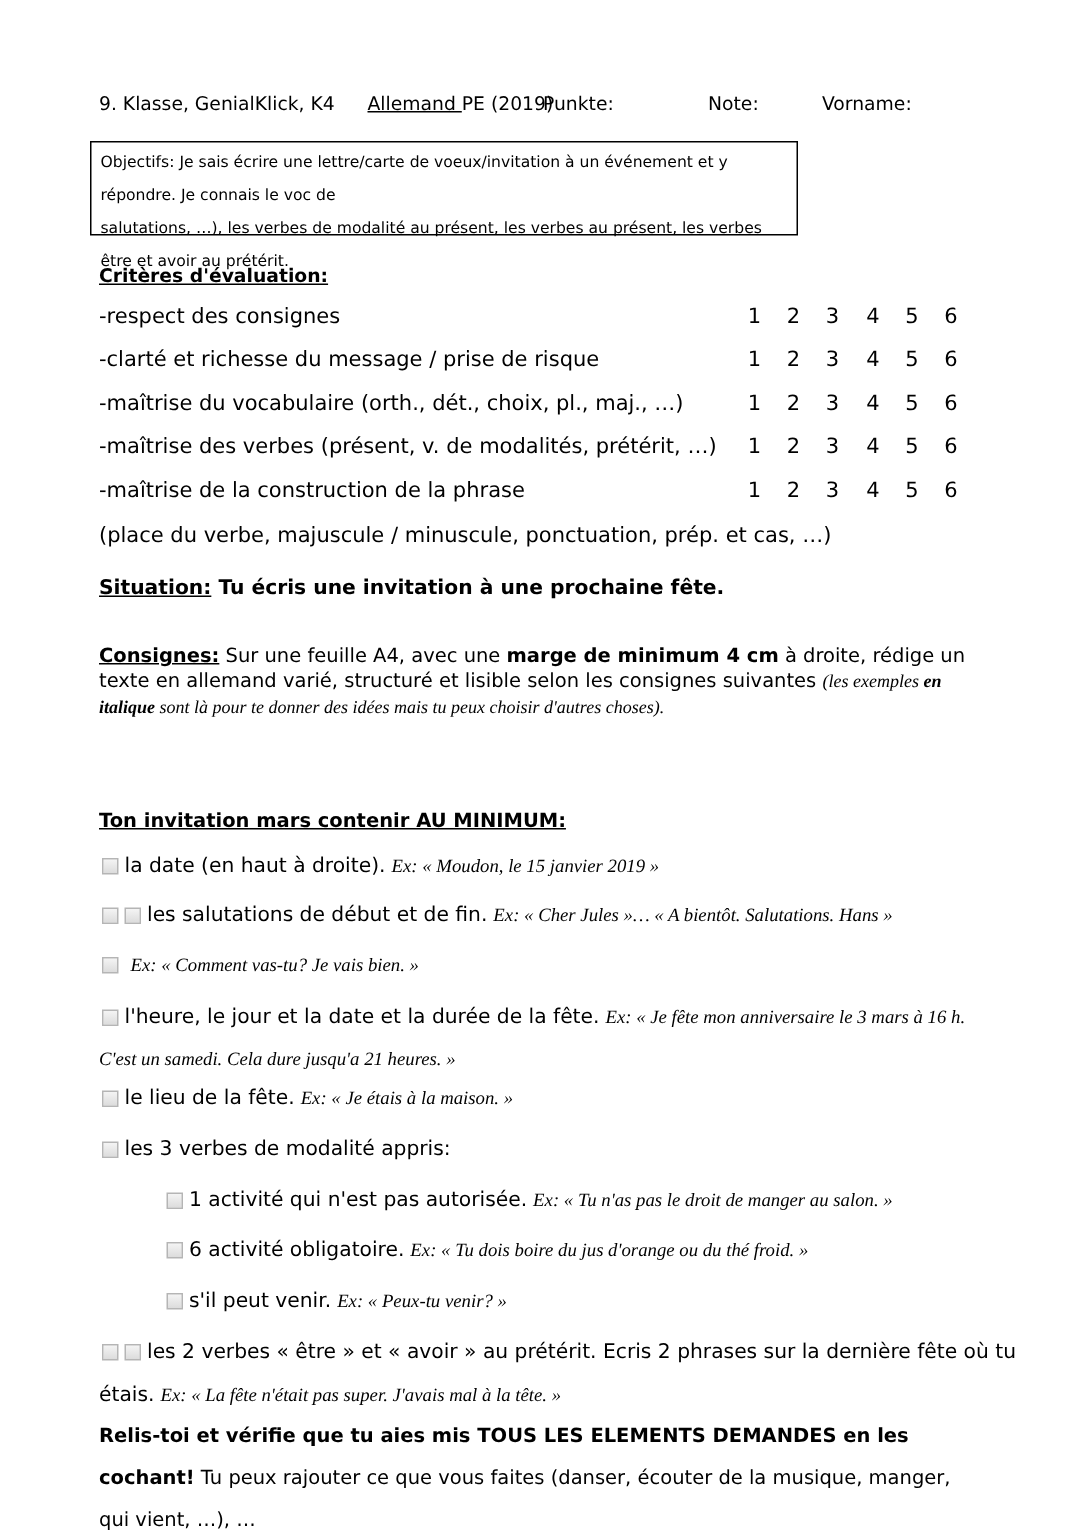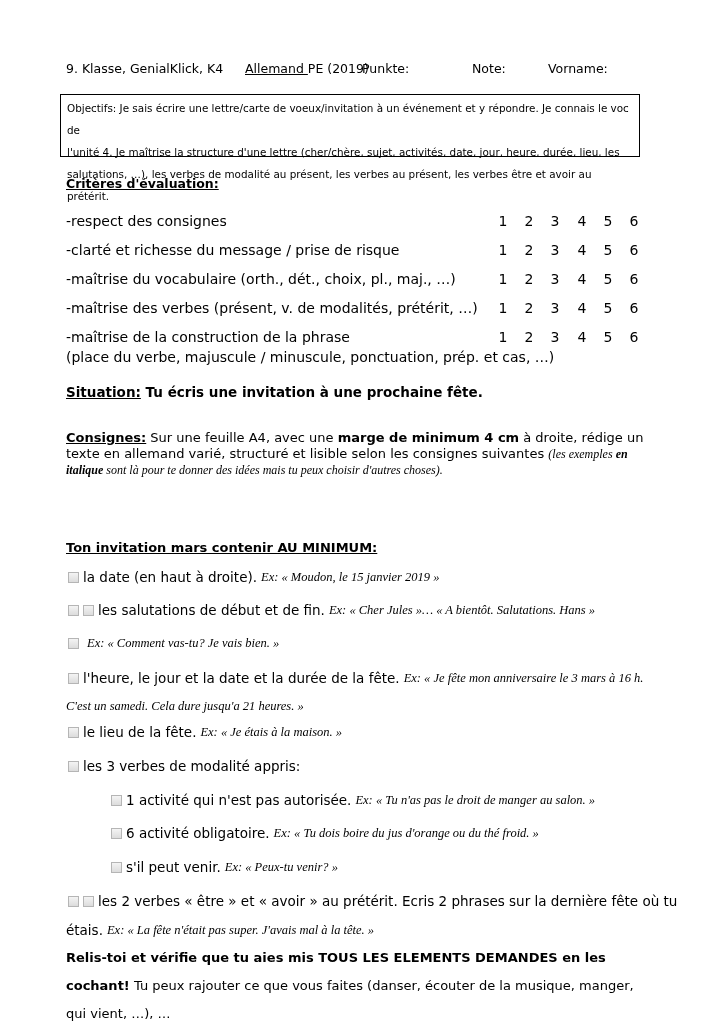--- a/index.html
+++ b/index.html
@@ -4,24 +4,24 @@
 <style>
   html, body { margin: 0; padding: 0; background: #ffffff; }
   body { width: 724px; height: 1022px; position: relative; overflow: hidden; color: #000; }
   .sans { font-family: "DejaVu Sans", "Liberation Sans", sans-serif; }
   .serif { font-family: "Liberation Serif", "DejaVu Serif", serif; font-style: italic; }
   .abs { position: absolute; white-space: nowrap; }
 
   #header { top: 61px; left: 66px; font-size: 12.5px; }
   #header span { position: absolute; top: 0; white-space: nowrap; }
 
-  #objectives { position: absolute; left: 60px; top: 94px; width: 580px; height: 63px; border: 1px solid #000; box-sizing: border-box; padding: 2px 6px; font-size: 10.4px; line-height: 22px; }
+  #objectives { position: absolute; left: 60px; top: 94px; width: 472px; height: 63px; border: 1px solid #000; box-sizing: border-box; padding: 2px 6px; font-size: 10.4px; line-height: 22px; }
 
   .crit-head { top: 176px; left: 66px; font-size: 12.5px; font-weight: bold; text-decoration: underline; }
-  .crit-row { position: absolute; left: 66px; width: 580px; height: 22px; font-size: 14px; margin-top: 10px; }
+  .crit-row { position: absolute; left: 66px; width: 580px; height: 22px; font-size: 14px; }
   .crit-row .lbl { position: absolute; left: 0; top: 0; white-space: nowrap; }
   .crit-row .sc { position: absolute; top: 0; width: 12px; text-align: center; }
   .crit-note { top: 349px; left: 66px; font-size: 14px; }
 
   .situation { top: 384px; left: 66px; font-size: 13.5px; font-weight: bold; }
   .situation u { text-decoration: underline; }
   .para { position: absolute; left: 66px; width: 590px; font-size: 13px; line-height: 16px; }
 
   .min-head { top: 540px; left: 66px; font-size: 13px; font-weight: bold; text-decoration: underline; }
 
@@ -35,21 +35,20 @@
 <div id="header" class="abs sans">
   <span style="left:0">9. Klasse, GenialKlick, K4</span>
   <span style="left:179px"><u>Allemand </u><span style="position:static">PE (2019)</span></span>
   <span style="left:296px">Punkte:</span>
   <span style="left:406px">Note:</span>
   <span style="left:482px">Vorname:</span>
 </div>
 
 <div id="objectives" class="sans">
   <div>Objectifs: Je sais écrire une lettre/carte de voeux/invitation à un événement et y répondre. Je connais le voc de</div>
-  <div>l'unité 4. Je maîtrise la structure d'une lettre (cher/chère, sujet, activités, date, jour, heure, durée, lieu, les</div>
   <div>salutations, …), les verbes de modalité au présent, les verbes au présent, les verbes être et avoir au prétérit.</div>
 </div>
 
 <div class="abs sans crit-head">Critères d'évaluation:</div>
 
 <div id="criteria-rows">
     <div class="crit-row sans" style="top: 203px;">
       <span class="lbl">-respect des consignes</span>
       <span class="sc" style="left: 431px;">1</span>
       <span class="sc" style="left: 457px;">2</span>

